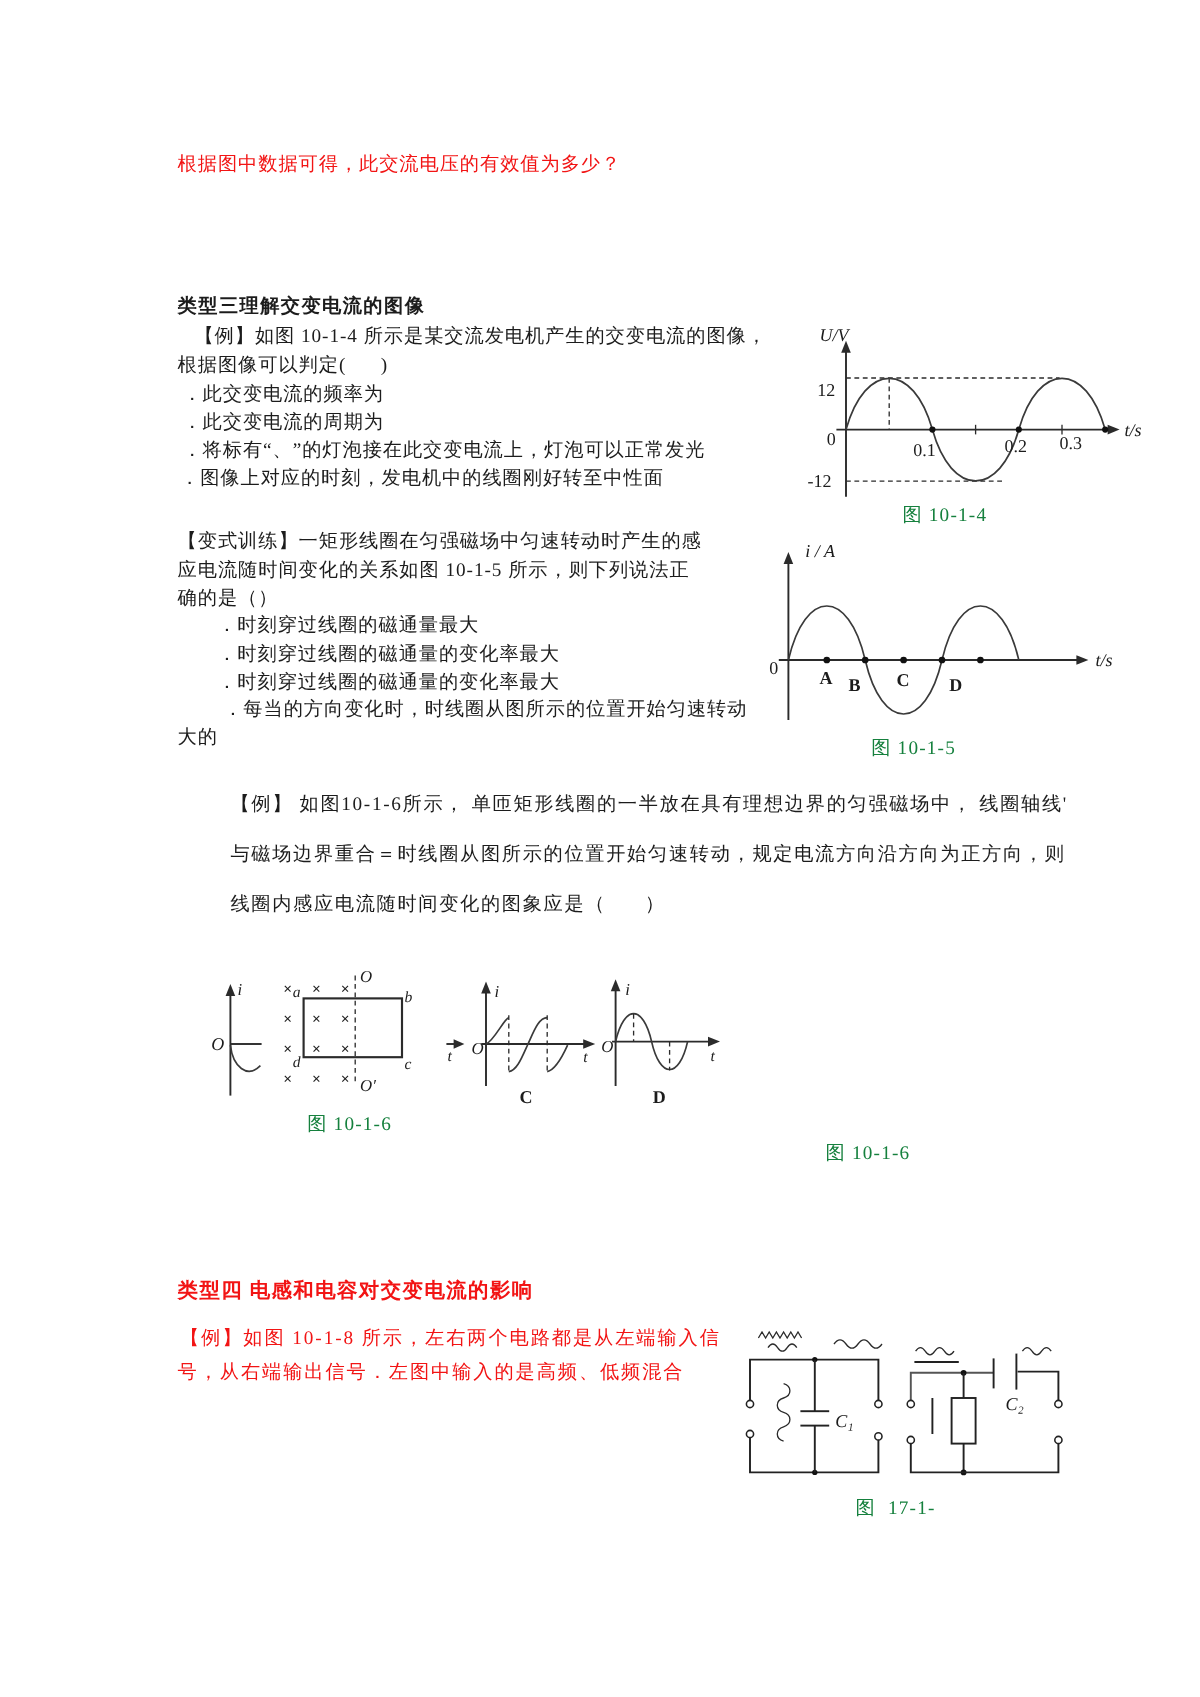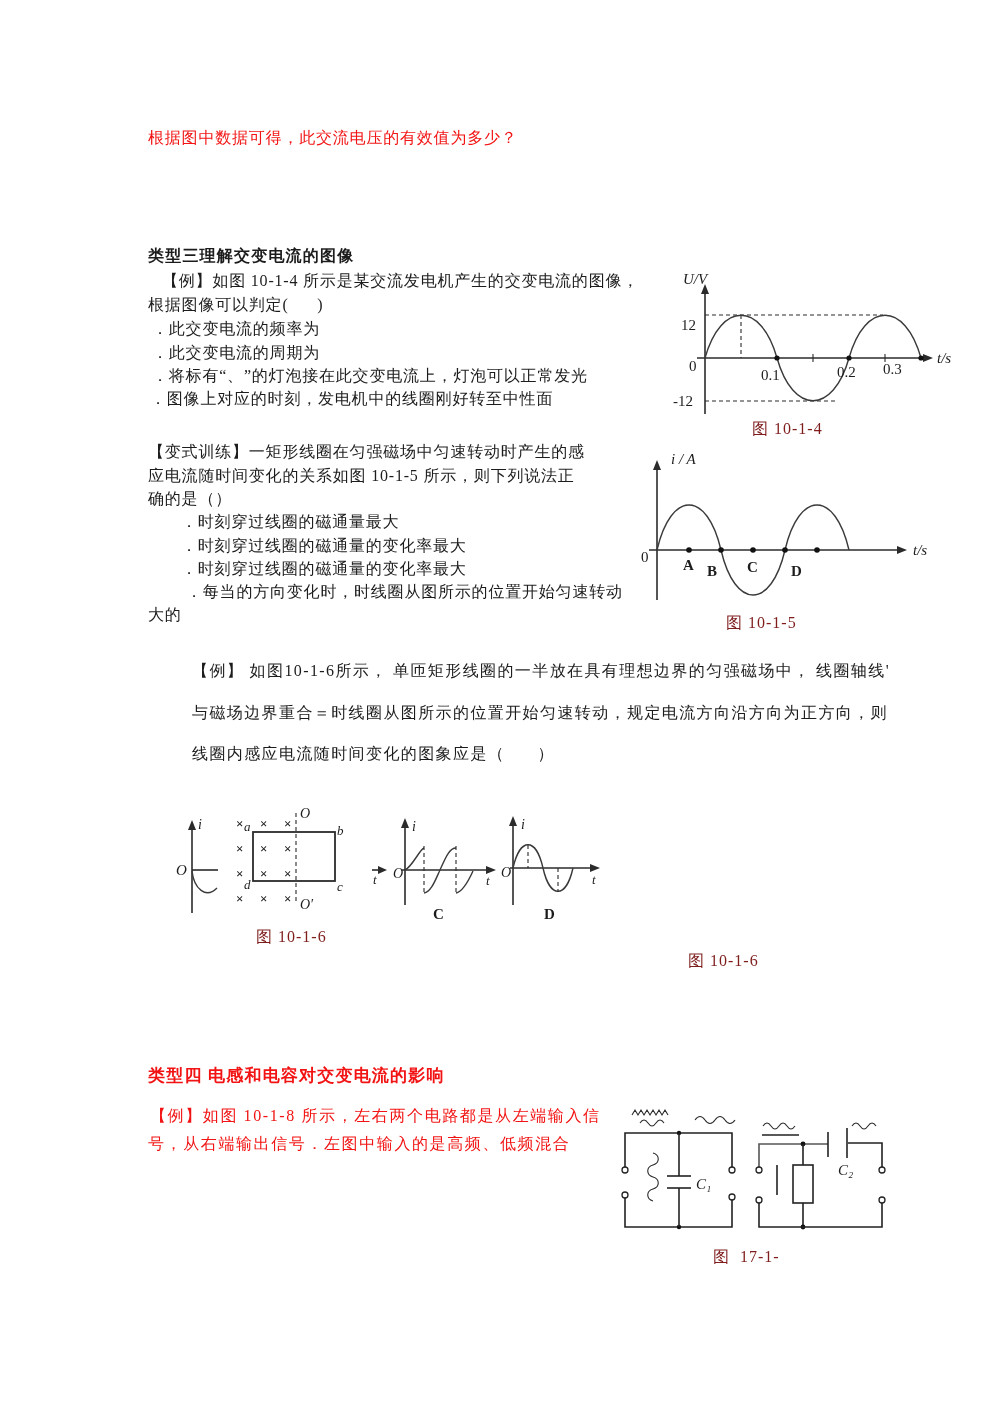--- a/index.html
+++ b/index.html
@@ -2,21 +2,21 @@
 <html><head>
 <meta charset="utf-8">
 <style>
   html,body{margin:0;padding:0;background:#fff;}
   .page{position:relative;width:1000px;height:1414px;background:#ffffff;overflow:hidden;
         font-family:"Liberation Serif","DejaVu Serif",serif;color:#1c1c1c;}
   .ln{position:absolute;font-size:16px;line-height:20px;letter-spacing:0.8px;white-space:pre;}
   .red{color:#f21414;}
   .bold{font-weight:bold;}
   .wide{letter-spacing:1.4px;margin-left:44px;}
-  .cap{position:absolute;font-size:16px;color:#7f1d1d;letter-spacing:1px;white-space:pre;}
+  .cap{position:absolute;font-size:16px;color:#15803d;letter-spacing:1px;white-space:pre;}
   svg{position:absolute;overflow:visible;}
   .ax{stroke:#2b2b2b;stroke-width:1.6;fill:none;}
   .thin{stroke:#2b2b2b;stroke-width:1.1;fill:none;}
   .curve{stroke:#3a3a3a;stroke-width:1.4;fill:none;}
   .dash{stroke:#2b2b2b;stroke-width:1.1;fill:none;stroke-dasharray:4 3;}
   .dot{fill:#111;}
   .svgt{font-family:"Liberation Serif","DejaVu Serif",serif;fill:#1c1c1c;}
   .it{font-style:italic;}
   .wire{stroke:#222;stroke-width:1.6;fill:none;}
   .wire2{stroke:#555;stroke-width:1.6;fill:none;}

